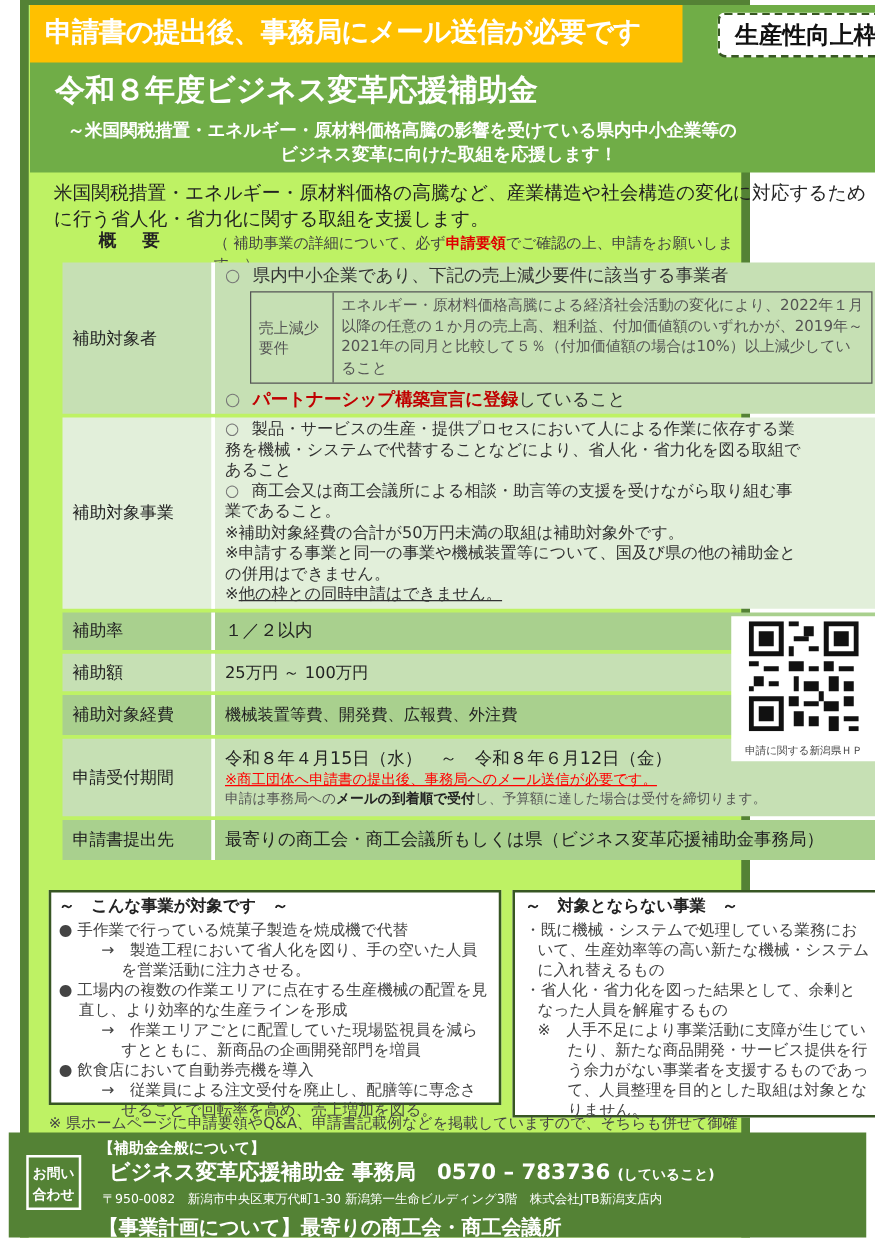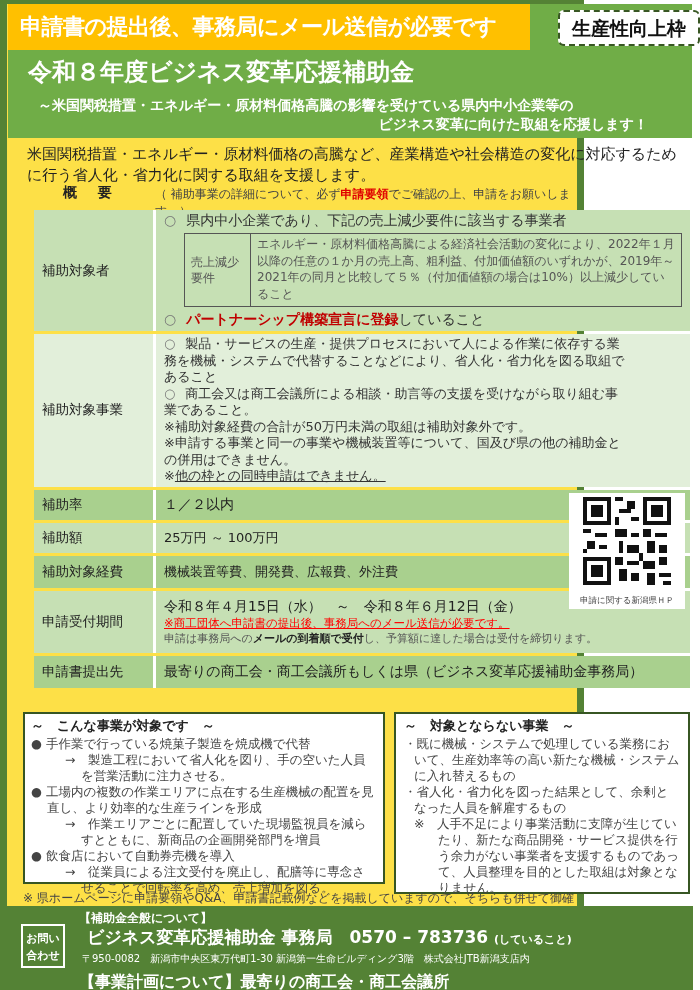--- a/index.html
+++ b/index.html
@@ -1,25 +1,25 @@
 <!DOCTYPE html>
 <html><head>
 <meta charset="utf-8">
 <style>
   * { box-sizing: border-box; margin: 0; padding: 0; }
   html, body { width: 700px; height: 990px; background: #ffffff; overflow: hidden; }
   body { font-family: "DejaVu Sans", "Liberation Sans", sans-serif; color: #222; }
-  .page { position: absolute; left: 0; top: 0; width: 584px; height: 990px; border: 7px solid #548235; border-top-width: 4px; border-bottom: none; background: #fde047; }
+  .page { position: absolute; left: 16px; top: 0; width: 584px; height: 990px; border: 7px solid #548235; border-top-width: 4px; border-bottom: none; background: #bef264; }
   .banner { position: absolute; left: 1px; top: 0; width: 522px; height: 46px; background: #ffc000; color: #fff; font-weight: bold; font-size: 22px; line-height: 46px; padding-left: 12px; letter-spacing: -0.5px; }
   .title-band { position: absolute; left: 1px; top: 0; width: 684px; height: 134px; background: #70ad47; }
   .title-band .banner { left: 0; }
   .frame-tag { position: absolute; left: 534px; top: 6px; width: 142px; height: 36px; background: #fff; border: 2px dashed #385723; border-radius: 6px; font-weight: bold; font-size: 19px; line-height: 32px; text-align: center; color: #111; margin-left: 16px; }
   .main-title { position: absolute; left: 20px; top: 52px; color: #fff; font-weight: bold; font-size: 24px; letter-spacing: 0px; }
   .subtitle { position: absolute; left: 30px; top: 92px; width: 640px; color: #fff; font-weight: bold; font-size: 14px; line-height: 19px; }
-  .subtitle .l2 { display: block; text-align: right; padding-right: 30px; }
+  .subtitle .l2 { display: block; text-align: center; padding-right: 30px; }
   .intro { position: absolute; left: 20px; top: 140px; width: 660px; font-size: 15px; line-height: 21px; color: #222; }
   .overview-head { position: absolute; left: 56px; top: 180px; font-size: 14px; font-weight: bold; letter-spacing: 8px; }
   .overview-note { position: absolute; left: 148px; top: 182px; font-size: 12px; color: #444; }
   .overview-note .red { color: #e00000; font-weight: bold; }
   table.ov { position: absolute; left: 27px; top: 203px; width: 656px; border-collapse: separate; border-spacing: 0 3px; font-size: 13px; }
   table.ov td { vertical-align: middle; }
   table.ov td.h { width: 122px; padding-left: 8px; font-size: 13.5px; border-right: 3px solid #fff; }
   table.ov td.c { padding: 2px 8px; }
   .light td { background: #c6e0b4; }
   .pale td { background: #e2efda; }

